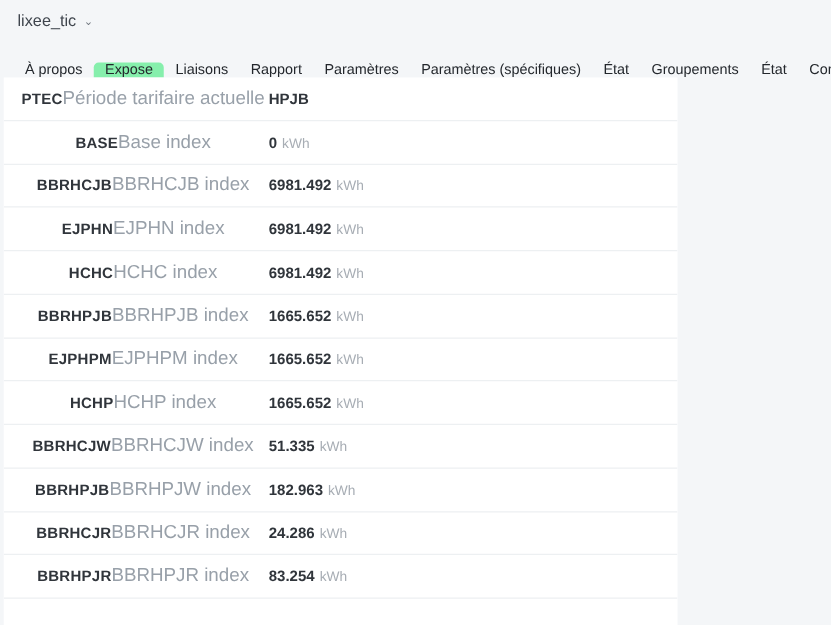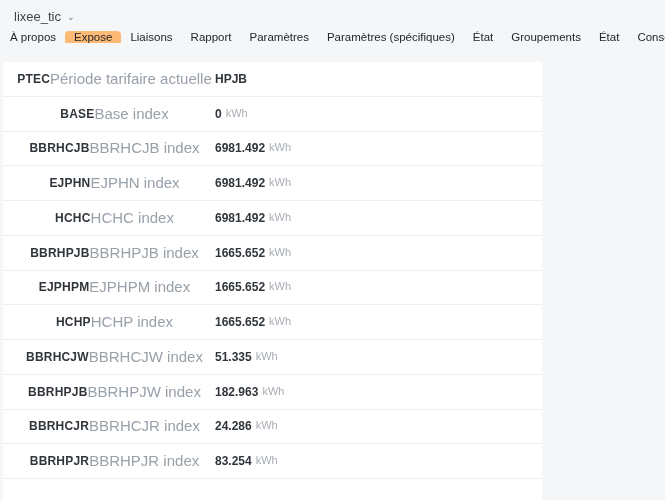--- a/index.html
+++ b/index.html
@@ -15,41 +15,41 @@
   
   .header { background: var(--bg, #f4f6f8); flex: 0 0 62px; }
   .title-row { padding: 9px 0 0 14px; display: flex; align-items: center; }
   .device-name {
     font-size: 13px; color: #3f454d; cursor: pointer;
     display: inline-flex; align-items: center; gap: 6px;
     background: none; border: none; font-family: inherit;
   }
   .caret { font-size: 9px; color: #6c737b; line-height: 1; transform: translateY(1px); }
 
-  .tab-bar { display: flex; align-items: flex-start; margin-top: 7px; padding-left: 1px; height: 31px; }
+  .tab-bar { display: flex; align-items: flex-end; margin-top: 7px; padding-left: 11px; height: 31px; }
   .tab {
     font-size: 11.5px; color: #23272c; padding: 0 9px;
     display: flex; align-items: center; white-space: nowrap;
     cursor: pointer; background: transparent; border: none; font-family: inherit;
     border-radius: 4px 4px 0 0;
   }
-  .tab.active { background: #fdba74; }
+  .tab.active { background: #86efac; }
 
   
   .content {
     background: #ffffff; flex: 1 1 auto; margin-left: 3px; overflow: hidden;
   }
   .expose-row {
     height: 34.75px; border-bottom: 1px solid var(--divider, #edf0f2);
     display: flex; align-items: center; padding-left: 11px;
   }
   .expose-left { flex: 0 0 201px; display: flex; flex-direction: row; justify-content: center; }
   .expose-name { font-size: 12px; font-weight: bold; color: var(--text, #30353b); line-height: 14px; letter-spacing: .2px; }
   .expose-desc { font-size: 15px; color: var(--muted, #98a0a9); line-height: 13px; }
-  .expose-right { display: flex; align-items: flex-start; gap: 4px; }
+  .expose-right { display: flex; align-items: flex-end; gap: 4px; }
   .expose-value { font-size: 12px; font-weight: bold; color: var(--text, #30353b); }
   .expose-unit { font-size: 11px; color: var(--unit, #a7adb4); }
 </style>
 </head>
 <body style="--bg: #f4f6f8; --text: #30353b; --muted: #98a0a9; --unit: #a7adb4; --divider: #edf0f2;">
 
 <div class="page">
   <div class="header">
     <div class="title-row">
       <button class="device-name">

